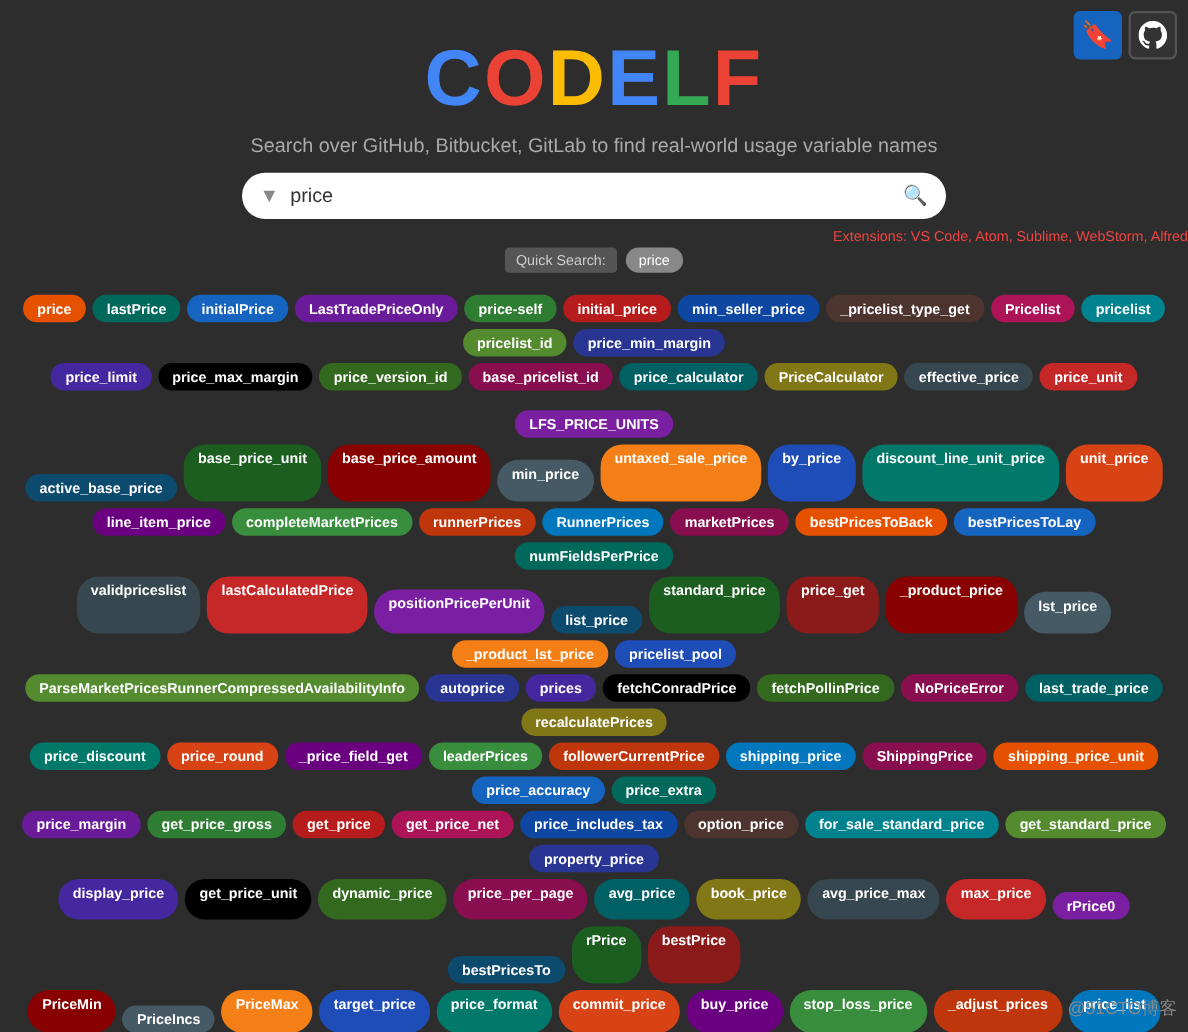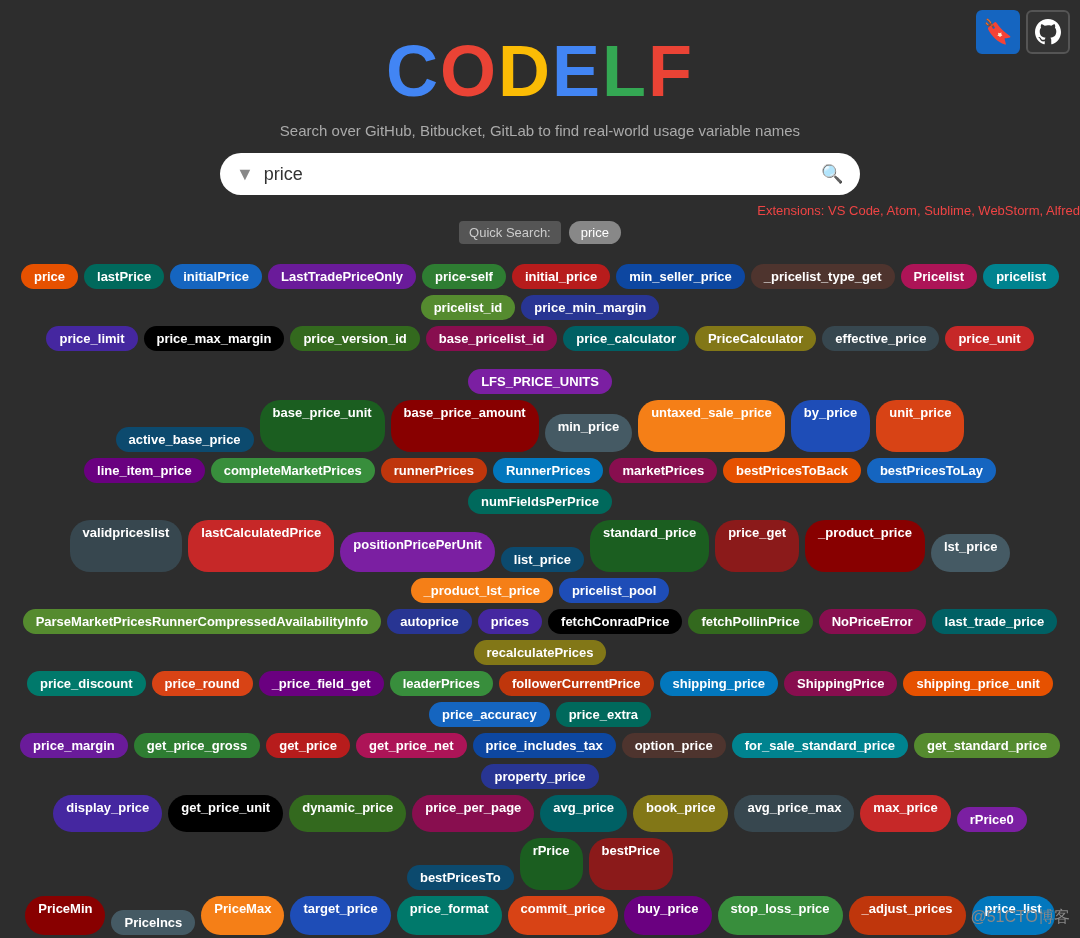--- a/index.html
+++ b/index.html
@@ -46,21 +46,21 @@
     .logo span:nth-child(1) { color: #4285F4; }
     .logo span:nth-child(2) { color: #EA4335; }
     .logo span:nth-child(3) { color: #FBBC05; }
     .logo span:nth-child(4) { color: #4285F4; }
     .logo span:nth-child(5) { color: #34A853; }
     .logo span:nth-child(6) { color: #EA4335; }
 
     .subtitle {
       text-align: center;
       color: #aaa;
-      font-size: 15px;
+      font-size: 18px;
       margin-bottom: 14px;
     }
 
     
     .search-container {
       display: flex;
       justify-content: center;
       margin-bottom: 8px;
     }
     .search-bar {
@@ -258,20 +258,21 @@
     <span class="tag c-violet">LFS_PRICE_UNITS</span>
   </div>
 
   <div class="tags-row">
     <span class="tag c-navy">active_base_price</span>
     <span class="tag c-forest">base_price_unit</span>
     <span class="tag c-maroon">base_price_amount</span>
     <span class="tag c-slate">min_price</span>
     <span class="tag c-gold">untaxed_sale_price</span>
     <span class="tag c-cobalt">by_price</span>
+    <span class="tag c-jade">discount_line_unit_price</span>
     <span class="tag c-brick">unit_price</span>
   </div>
 
   <div class="tags-row">
     <span class="tag c-plum">line_item_price</span>
     <span class="tag c-sage">completeMarketPrices</span>
     <span class="tag c-rust">runnerPrices</span>
     <span class="tag c-azure">RunnerPrices</span>
     <span class="tag c-wine">marketPrices</span>
     <span class="tag c-orange">bestPricesToBack</span>

